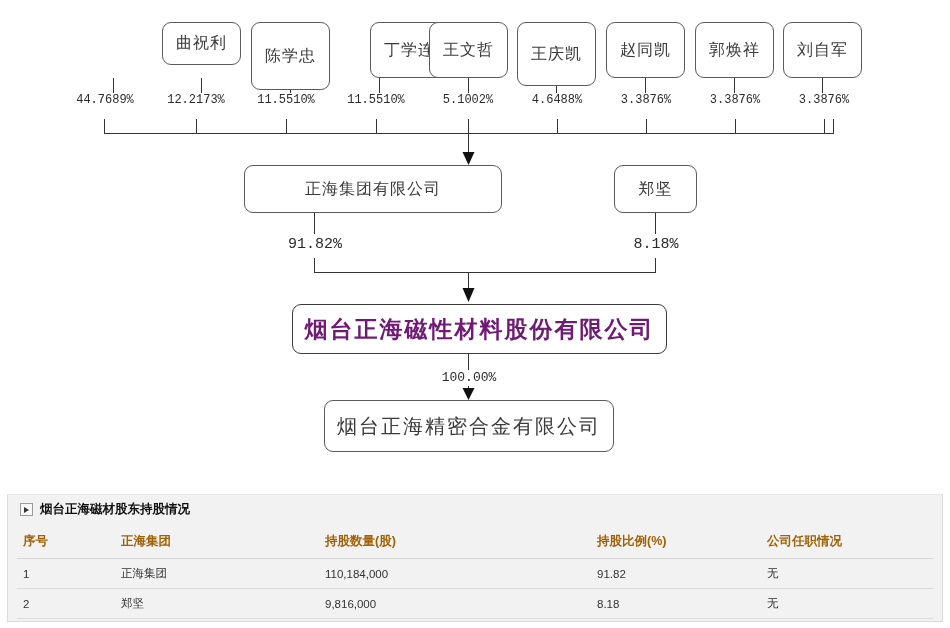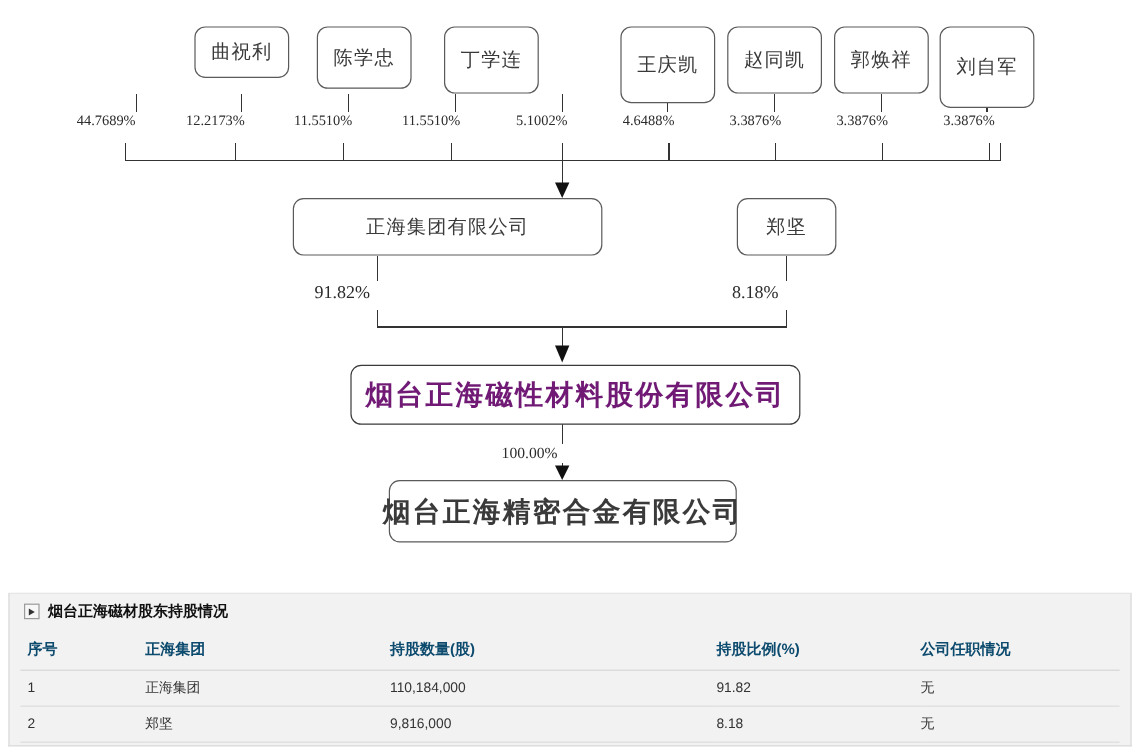--- a/index.html
+++ b/index.html
@@ -24,28 +24,29 @@
     display: flex;
     align-items: center;
     justify-content: center;
     color: #3a3a3a;
     letter-spacing: 1px;
     white-space: nowrap;
   }
   .node.person { font-size: 16px; }
   .node.group  { font-size: 16px; }
   .node.main   { font-size: 23px; font-weight: 700; color: #701a75; letter-spacing: 2px; border-width: 1.4px; border-color: #3a3a3a; }
-  .node.sub    { font-size: 23px; letter-spacing: 2px; font-weight: bold; }
+  .node.sub    { font-size: 20px; letter-spacing: 2px; }
 
   .pct {
     position: absolute;
     font-size: 12px;
     color: #2b2b2b;
+    text-align: center;
     white-space: nowrap;
-    font-family: Liberation Serif, serif;
+    font-family: Liberation Mono, monospace;
   }
   .pct.big { font-size: 15px; }
   .pct.mid { font-size: 13px; }
 
   
   #panel {
     position: absolute;
     left: 7px; top: 494px;
     width: 936px; height: 128px;
     background: #f2f2f2;
@@ -73,21 +74,21 @@
     position: absolute;
     left: 9px; top: 32px;
     width: 916px;
     border-collapse: collapse;
     table-layout: fixed;
   }
   table#holders th {
     text-align: left;
     font-size: 12.5px;
     font-weight: 700;
-    color: #0c4a6e;
+    color: #a16207;
     padding: 6px 0 8px 0;
     border-bottom: 1px solid #d6d6d6;
   }
   table#holders td {
     text-align: left;
     font-size: 11.5px;
     color: #333;
     padding: 7px 0 7px 0;
     border-bottom: 1px solid #dcdcdc;
     font-family: "Liberation Sans", "DejaVu Sans", sans-serif;
@@ -153,36 +154,39 @@
 
         <line x1="468.5" y1="353" x2="468.5" y2="370"></line>
         <line x1="468.5" y1="386" x2="468.5" y2="390"></line>
       </g>
       <polygon points="462.5,388 474.5,388 468.5,400" fill="#111111"></polygon>
     </svg>
 
     <div class="node person" style="left:162px; top:22px; width:79px; height:43px;">
         <span>曲祝利</span>
       </div>
-    <div class="node person" style="left:251px; top:22px; width:79px; height:52px;margin-left:13px;">
+    <div class="node person" style="left:251px; top:22px; width:79px; height:68px;">
         <span>陈学忠</span>
       </div>
     <div class="node person" style="left:340px; top:22px; width:79px; height:56px;margin-left:30px;">
         <span>丁学连</span>
       </div>
+    <div class="node person" style="left:429px; top:22px; width:79px; height:56px;">
+        <span>王文哲</span>
+      </div>
     <div class="node person" style="left:517px; top:22px; width:79px; height:64px;">
         <span>王庆凯</span>
       </div>
     <div class="node person" style="left:606px; top:22px; width:79px; height:56px;">
         <span>赵同凯</span>
       </div>
     <div class="node person" style="left:695px; top:22px; width:79px; height:56px;">
         <span>郭焕祥</span>
       </div>
-    <div class="node person" style="left:783px; top:22px; width:79px; height:68px;">
+    <div class="node person" style="left:783px; top:22px; width:79px; height:56px;">
         <span>刘自军</span>
       </div>
 
     <div class="pct" style="left:64px;  top:93px; width:82px;">44.7689%</div>
     <div class="pct" style="left:155px; top:93px; width:82px;">12.2173%</div>
     <div class="pct" style="left:245px; top:93px; width:82px;">11.5510%</div>
     <div class="pct" style="left:335px; top:93px; width:82px;">11.5510%</div>
     <div class="pct" style="left:430px; top:93px; width:76px;">5.1002%</div>
     <div class="pct" style="left:519px; top:93px; width:76px;">4.6488%</div>
     <div class="pct" style="left:608px; top:93px; width:76px;">3.3876%</div>

